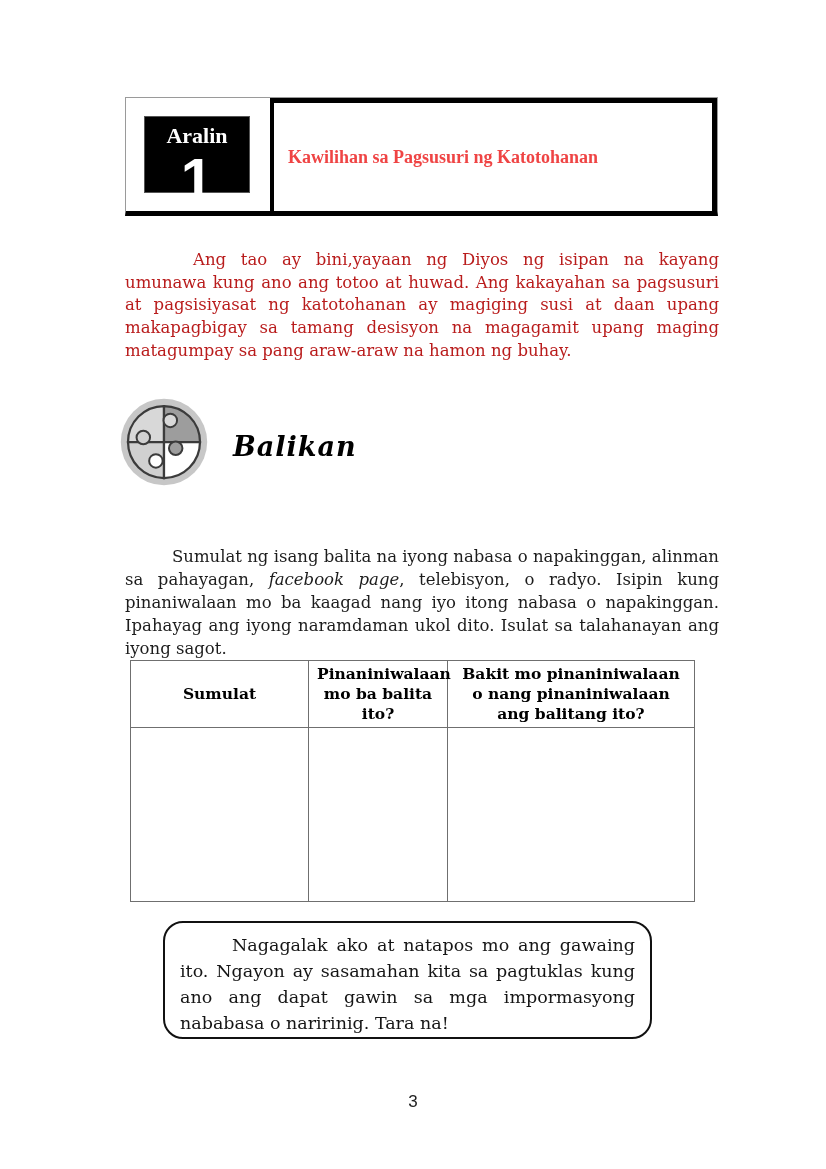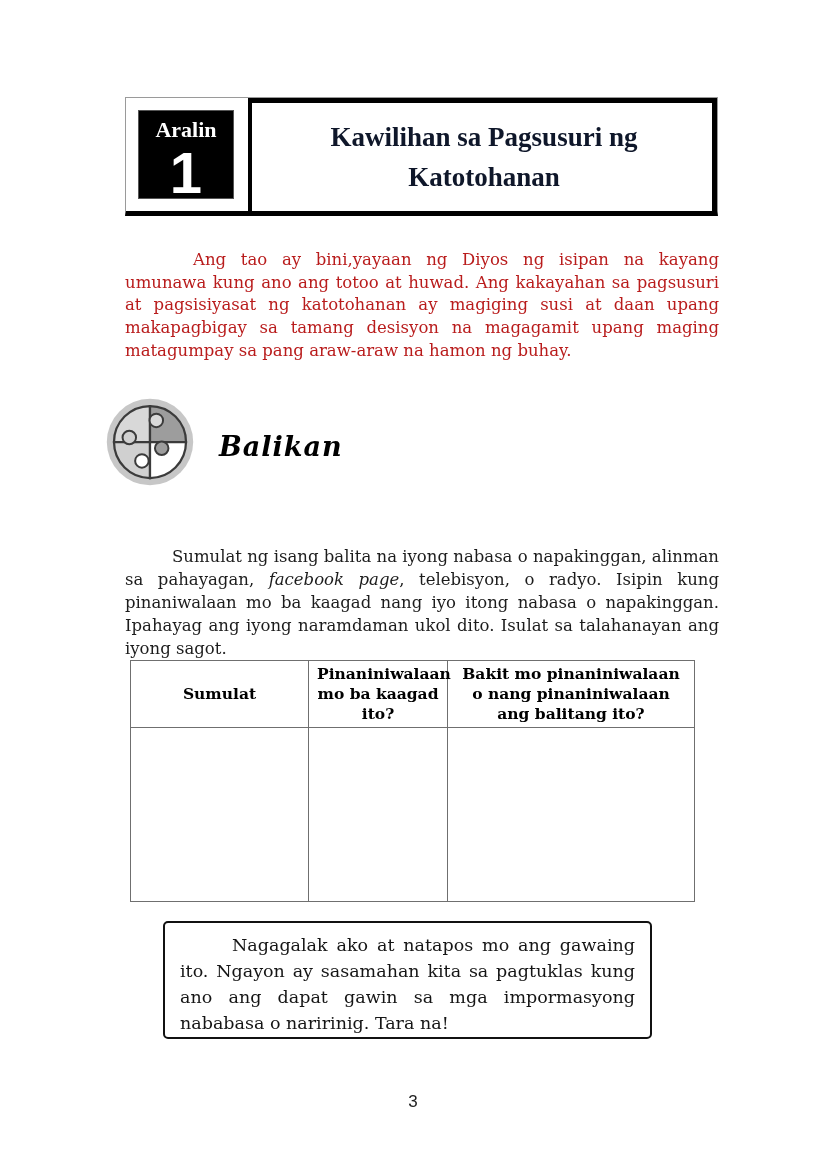--- a/index.html
+++ b/index.html
@@ -14,21 +14,21 @@
   }
 
   
   .lesson-header {
     position:absolute; left:125px; top:97px; width:593px; height:119px;
     border:1px solid #9a9a9a;
     border-bottom:5px solid #000;
     display:flex; align-items:stretch;
   }
   .lesson-number-box {
-    width:96px; margin:12px;
+    width:106px; margin:18px;
     background:#000; color:#fff;
     border:1px solid #555;
     text-align:center;
     display:flex; flex-direction:column; align-items:center;
   }
   .lesson-label {
     font-family:"Liberation Serif", serif;
     font-weight:bold; font-size:22px; line-height:26px; margin-top:6px;
   }
   .lesson-number {
@@ -39,42 +39,42 @@
     flex:1; margin-left:2px;
     border-top:5px solid #000;
     border-left:4px solid #000;
     border-right:5px solid #000;
     background:#fff;
     display:flex; align-items:center;
     padding:2px 10px 2px 14px;
   }
   .lesson-title {
     font-family:"Liberation Serif", serif;
-    font-weight:bold; font-size:27px; line-height:40px; color:#0f172a;text-align:center;
+    font-weight:bold; font-size:18px; line-height:40px; color:#ef4444;text-align:center;
   }
 
   
   .intro-paragraph {
     position:absolute; left:125px; top:249px; width:594px;
     font-size:16.5px; line-height:22.7px;
     text-align:justify; text-indent:68px;
     color:#b91c1c;
   }
   .balikan-instructions {
     position:absolute; left:125px; top:521px; width:594px;
     font-size:16.5px; line-height:23px;
     text-align:justify; text-indent:47px;
     color:#1c1c1c;
     margin-top:24px;
   }
   .balikan-instructions .italic { font-style:italic; }
 
   
   .balikan-row {
-    position:absolute; left:105px; top:397px;
+    position:absolute; left:119px; top:397px;
     display:flex; align-items:flex-start;
   }
   .puzzle-icon-wrap { width:90px; height:90px; flex:0 0 auto; }
   .balikan-heading {
     font-weight:bold; font-style:italic;
     font-size:27px; letter-spacing:1px;
     margin:34px 0 0 24px; color:#000;
   }
 
   
@@ -91,21 +91,21 @@
     font-weight:bold; font-size:15.5px; line-height:20px;
     text-align:center; vertical-align:middle;
     height:64px; padding:3px 8px; color:#000;
   }
   .worksheet-table td { height:174px; }
   .col-1 { width:178px; } .col-2 { width:139px; } .col-3 { width:247px; }
 
   
   .callout-box {
     position:absolute; left:163px; top:921px; width:489px; height:118px;
-    border:2.5px solid #111; border-radius:5px;
+    border:2.5px solid #111; border-radius:20px;
     padding:9px 15px 0 15px;
     overflow:hidden; background:#fff;
   }
   .callout-text {
     font-size:17.5px; line-height:26px;
     text-align:justify; text-indent:52px; color:#151515;
   }
 
   
   .page-number {
@@ -153,21 +153,21 @@
 
   <table class="worksheet-table">
     <colgroup>
       <col class="col-1">
         <col class="col-2">
         <col class="col-3">
     </colgroup>
     <thead>
       <tr>
         <th>Sumulat</th>
-        <th>Pinaniniwalaan mo ba kaagad ito?</th>
+        <th>Pinaniniwalaan mo ba balita ito?</th>
         <th>Bakit mo pinaniniwalaan o nang pinaniniwalaan ang balitang ito?</th>
       </tr>
     </thead>
     <tbody>
       <tr>
         <td></td>
         <td></td>
         <td></td>
       </tr>
     </tbody>

